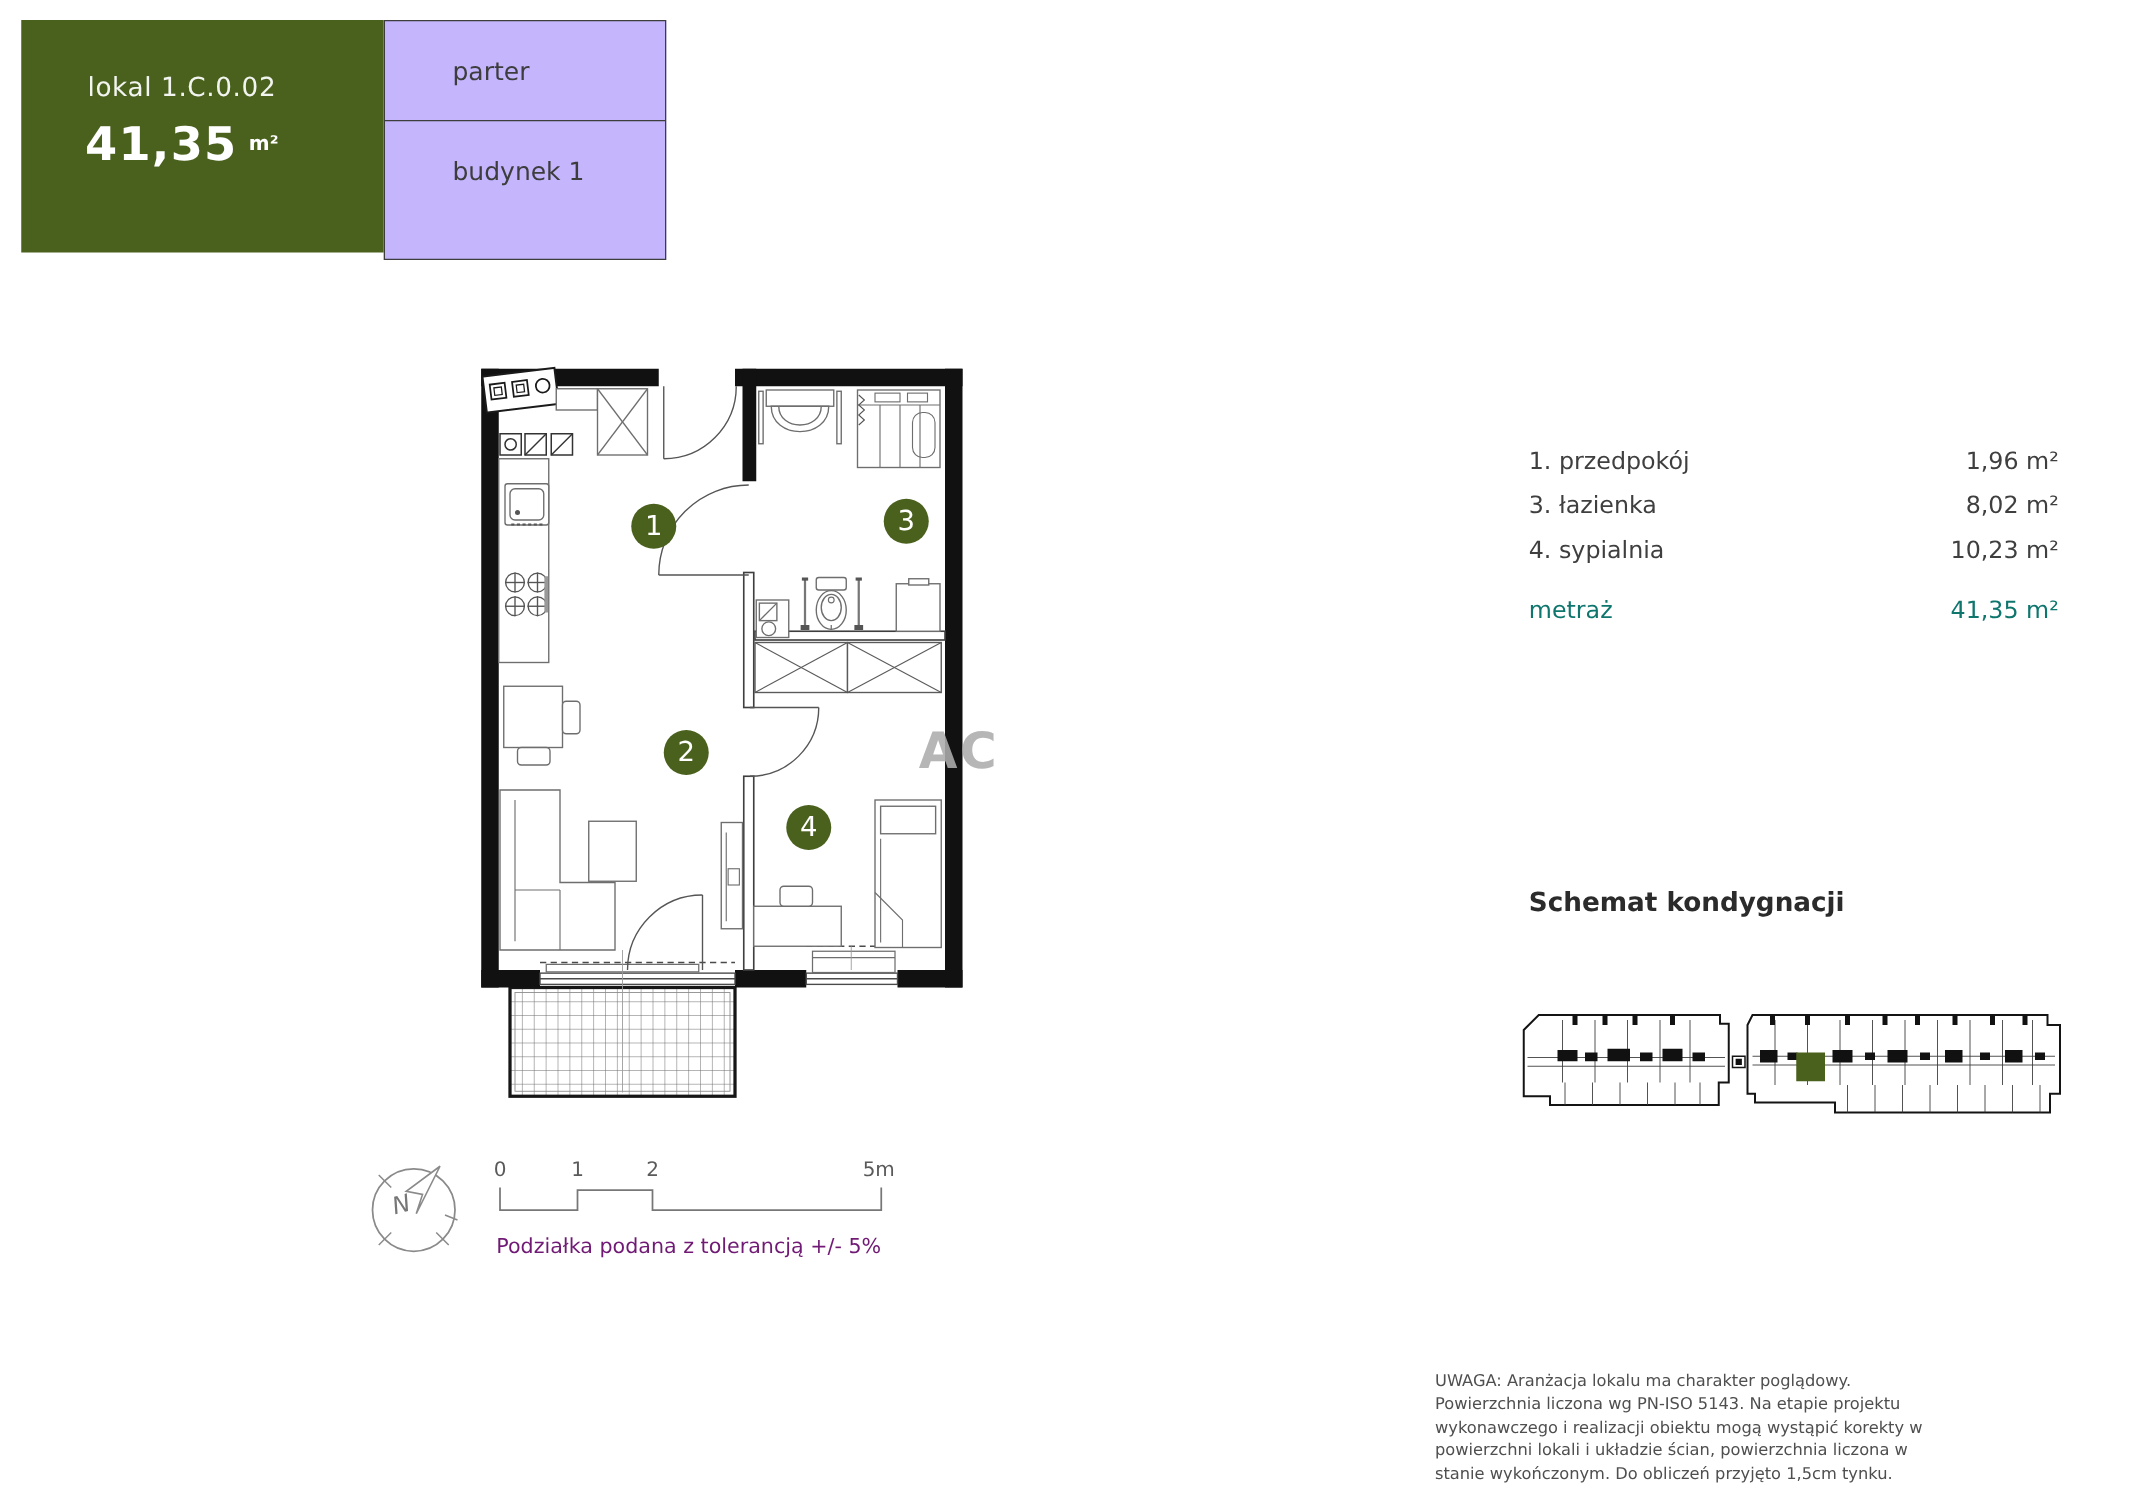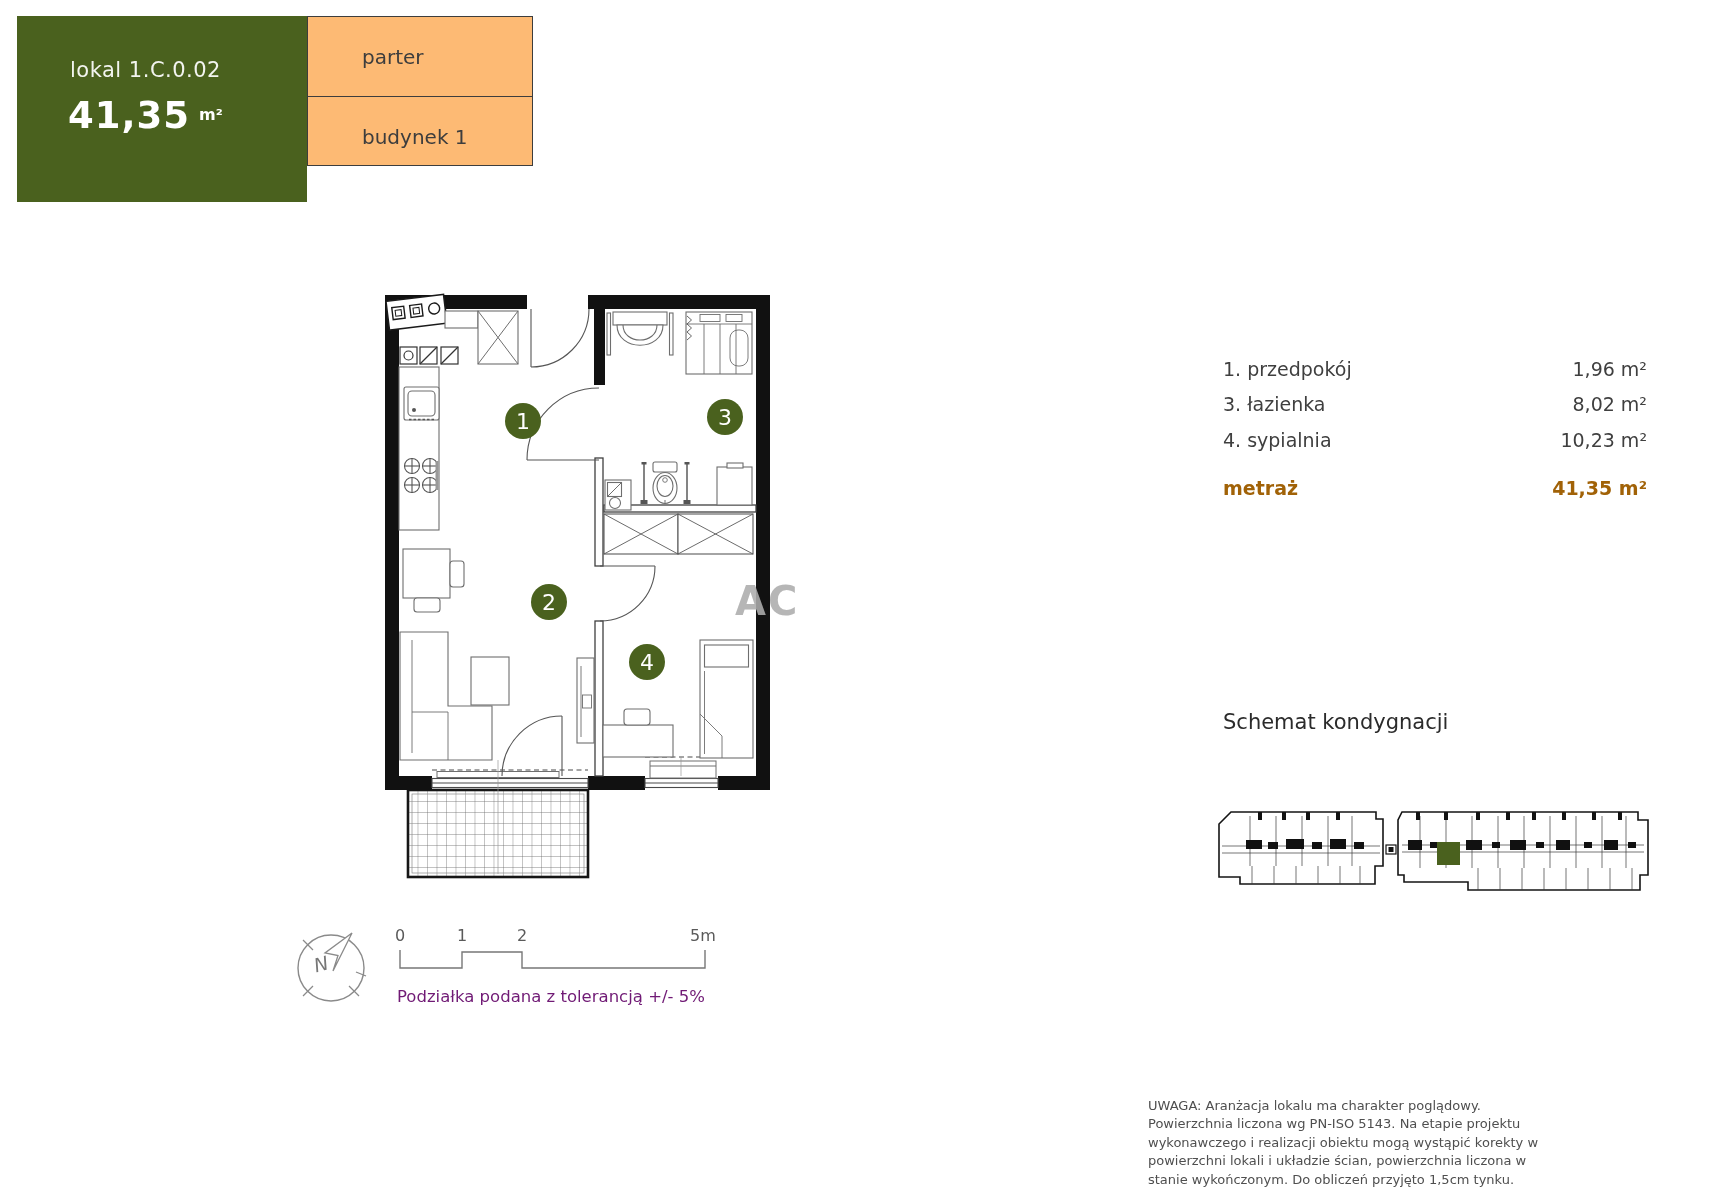--- a/index.html
+++ b/index.html
@@ -5,37 +5,37 @@
   html,body{margin:0;padding:0;background:#ffffff;}
   body{font-family:"DejaVu Sans","Liberation Sans",sans-serif;}
   .page{position:relative;width:1718px;height:1200px;background:#fff;overflow:hidden;}
   .abs{position:absolute;}
 
   
   .unit-card{left:17px;top:16px;width:290px;height:186px;background:#4a611e;color:#fff;}
   .unit-label{position:absolute;left:53px;top:42px;font-size:21px;letter-spacing:.5px;color:rgba(255,255,255,.93);}
   .unit-area{position:absolute;left:51px;top:78px;font-size:37px;font-weight:bold;letter-spacing:1px;}
   .unit-area .unit{font-size:16px;font-weight:bold;margin-left:9px;vertical-align:8px;letter-spacing:0;}
-  .info-cards{left:307px;top:16px;width:226px;height:150px;border:1.5px solid #3d3d3d;box-sizing:border-box;background:#fdba74;}
+  .info-cards{left:307px;top:16px;width:226px;height:192px;border:1.5px solid #3d3d3d;box-sizing:border-box;background:#c4b5fd;}
   .info-row{height:79px;display:flex;align-items:center;padding-left:54px;font-size:20px;color:#3d3d3d;}
   .info-row.first{border-bottom:1.5px solid #3d3d3d;}
 
   
   .marker{position:absolute;width:36px;height:36px;border-radius:50%;background:#4a611e;color:#fff;
           display:flex;align-items:center;justify-content:center;font-size:22px;z-index:3;}
 
   .watermark{left:735px;top:578px;font-size:40px;font-weight:bold;color:#adadad;opacity:.88;
              letter-spacing:2px;z-index:4;}
 
   
   .room-list{left:1223px;top:351px;width:424px;color:#3f3f3f;font-size:19px;}
   .room-row{height:35.5px;display:flex;justify-content:space-between;align-items:center;}
   .total-row{margin-top:13px;height:35px;display:flex;justify-content:space-between;align-items:center;
-             font-weight:bold;color:#a16207;gap:39px;}
-  .schematic-title{left:1223px;top:710px;font-size:21px;font-weight:normal;color:#2b2b2b;}
+             font-weight:normal;color:#0f766e;gap:39px;}
+  .schematic-title{left:1223px;top:710px;font-size:21px;font-weight:bold;color:#2b2b2b;}
 
   
   .scale-label{position:absolute;top:926px;transform:translateX(-50%);font-size:16px;color:#5a5a5a;}
   .compass-n{left:314px;top:953px;font-size:19px;font-style:italic;color:#777;transform:rotate(-15deg);}
   .scale-note{left:397px;top:987px;font-size:16.5px;color:#701a75;}
 
   .disclaimer{left:1148px;top:1097px;width:414px;font-size:13px;line-height:1.42;color:#4f4f4f;}
 </style>
 </head>
 <body>

